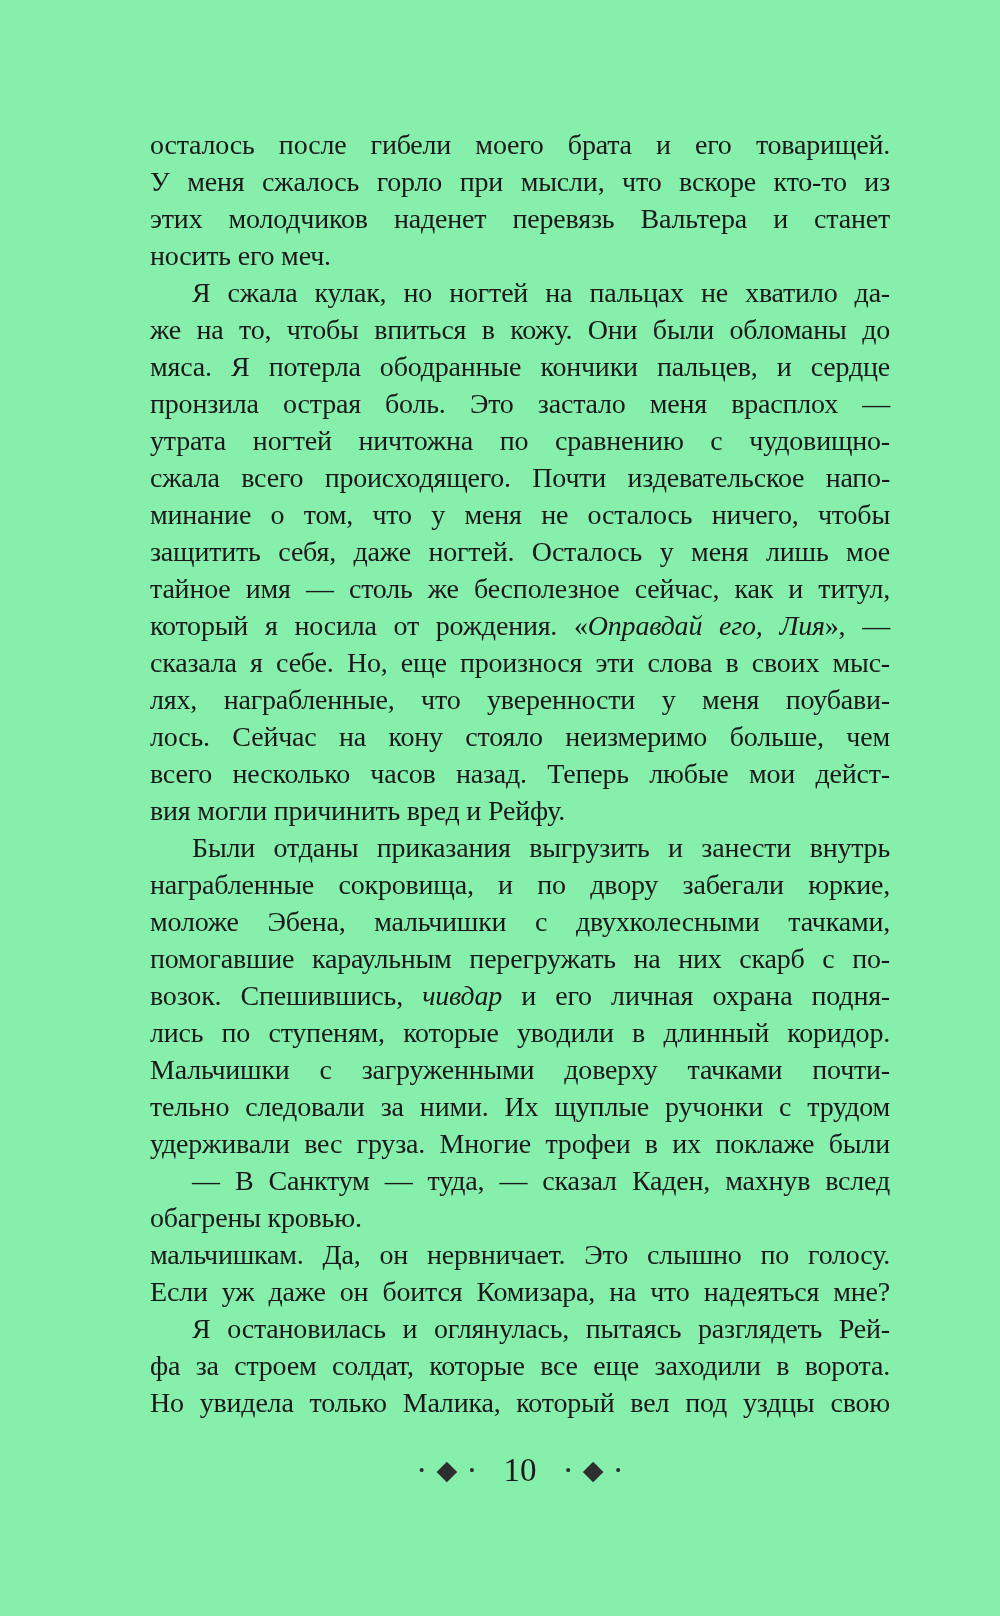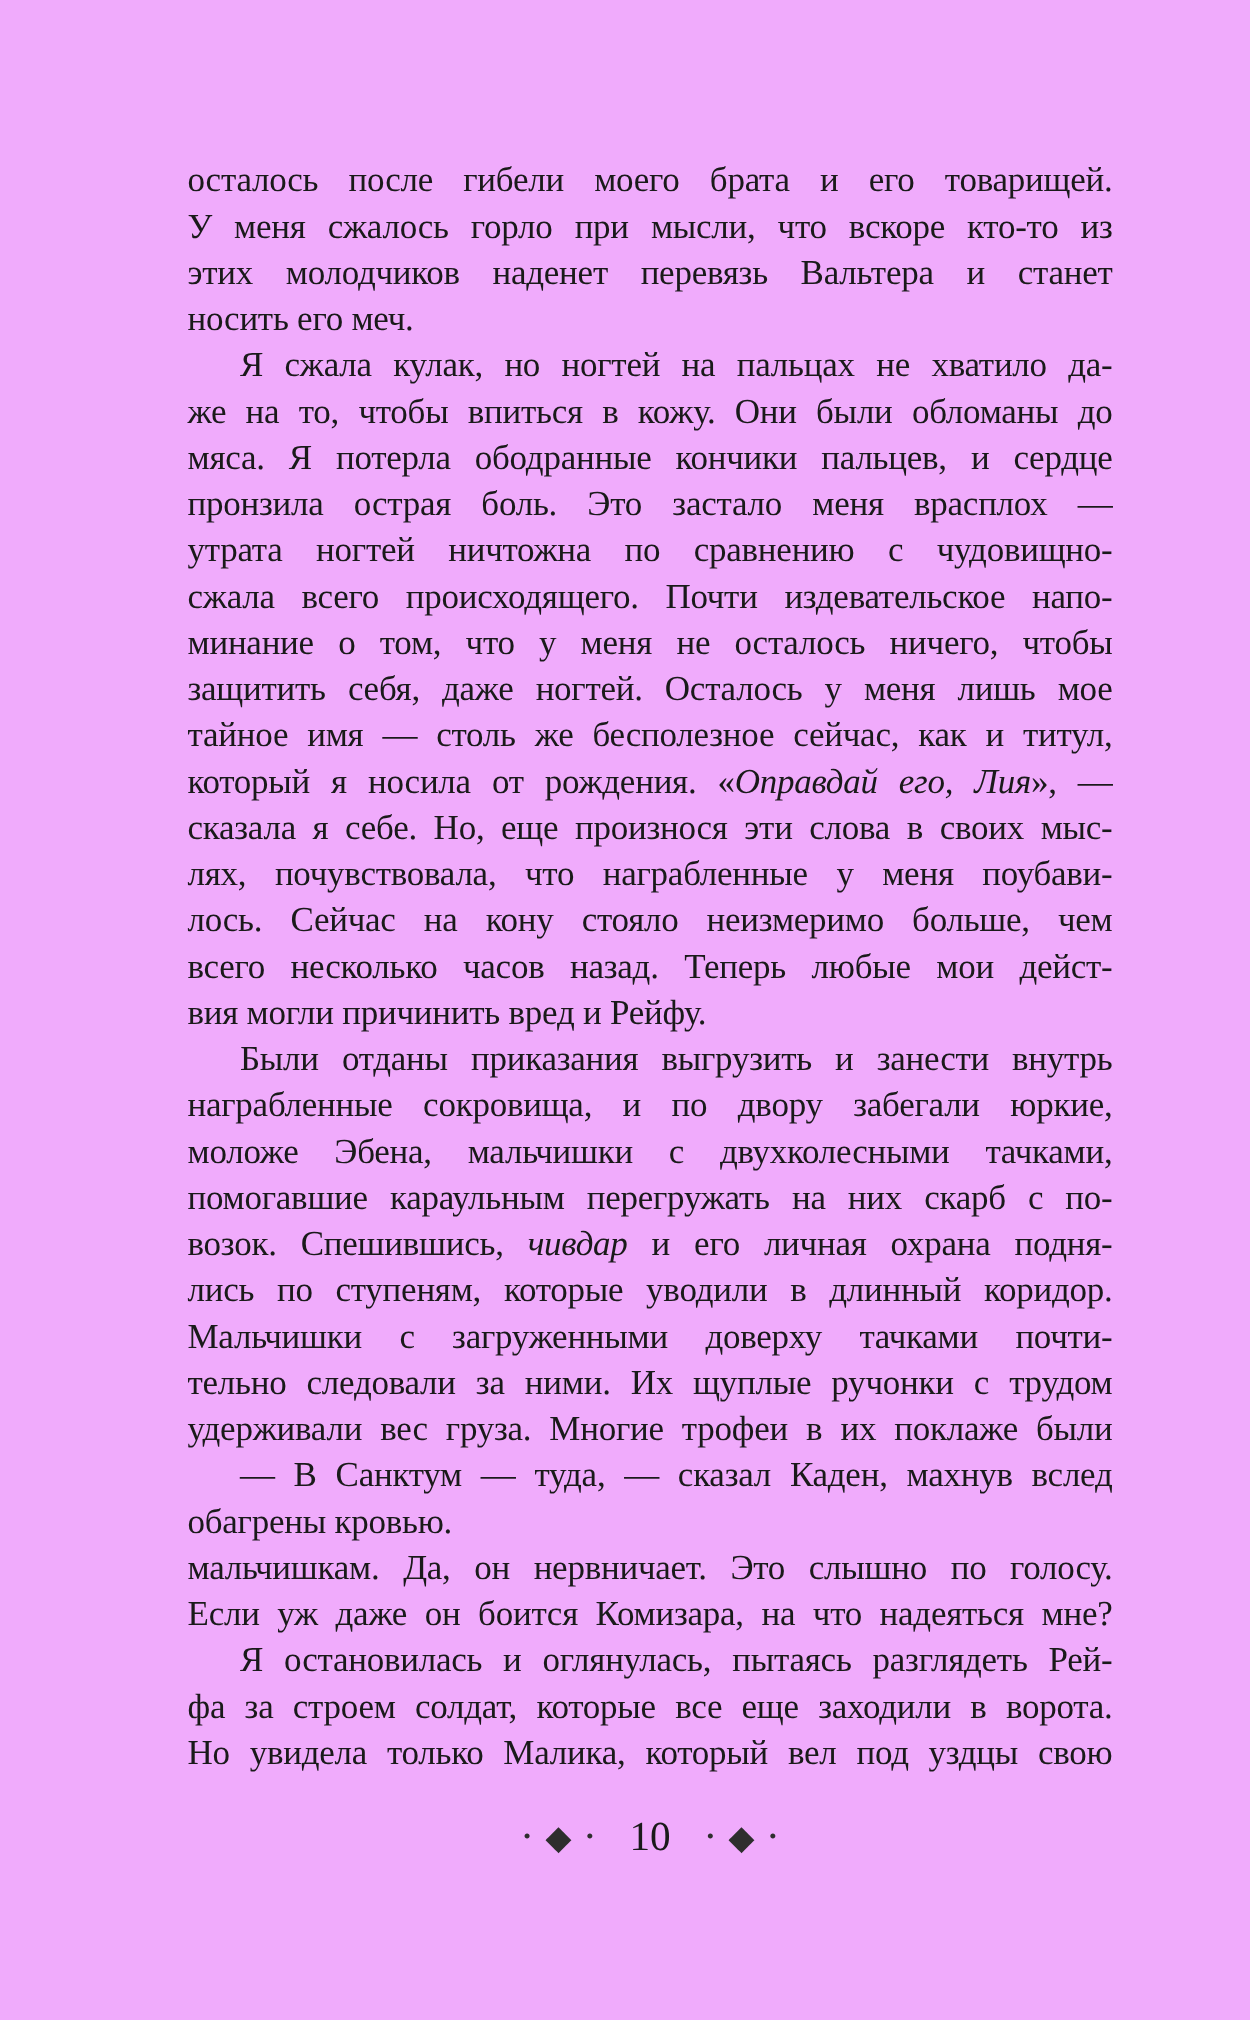--- a/index.html
+++ b/index.html
@@ -4,21 +4,21 @@
 <style>
   html, body {
     margin: 0;
     padding: 0;
     background: #ffffff;
   }
   .page {
     position: relative;
     width: 1000px;
     height: 1616px;
-    background: #f0abfc;
+    background: #86efac;
     overflow: hidden;
     font-family: "Liberation Serif", "DejaVu Serif", serif;
     color: #1a1a1a;
   }
   .text-block {
     position: absolute;
     left: 150px;
     top: 126px;
     width: 740px;
   }
@@ -88,21 +88,21 @@
       <div class="line"><span>же на то, чтобы впиться в кожу. Они были обломаны до</span></div>
       <div class="line"><span>мяса. Я потерла ободранные кончики пальцев, и сердце</span></div>
       <div class="line"><span>пронзила острая боль. Это застало меня врасплох —</span></div>
       <div class="line"><span>утрата ногтей ничтожна по сравнению с чудовищно-</span></div>
       <div class="line"><span>сжала всего происходящего. Почти издевательское напо-</span></div>
       <div class="line"><span>минание о том, что у меня не осталось ничего, чтобы</span></div>
       <div class="line"><span>защитить себя, даже ногтей. Осталось у меня лишь мое</span></div>
       <div class="line"><span>тайное имя — столь же бесполезное сейчас, как и титул,</span></div>
       <div class="line"><span>который я носила от рождения. «</span><em>Оправдай его, Лия</em><span>», —</span></div>
       <div class="line"><span>сказала я себе. Но, еще произнося эти слова в своих мыс-</span></div>
-      <div class="line"><span>лях, почувствовала, что награбленные у меня поубави-</span></div>
+      <div class="line"><span>лях, награбленные, что уверенности у меня поубави-</span></div>
       <div class="line"><span>лось. Сейчас на кону стояло неизмеримо больше, чем</span></div>
       <div class="line"><span>всего несколько часов назад. Теперь любые мои дейст-</span></div>
       <div class="line noj"><span>вия могли причинить вред и Рейфу.</span></div>
       <div class="line indent"><span>Были отданы приказания выгрузить и занести внутрь</span></div>
       <div class="line"><span>награбленные сокровища, и по двору забегали юркие,</span></div>
       <div class="line"><span>моложе Эбена, мальчишки с двухколесными тачками,</span></div>
       <div class="line"><span>помогавшие караульным перегружать на них скарб с по-</span></div>
       <div class="line"><span>возок. Спешившись, </span><em>чивдар</em><span> и его личная охрана подня-</span></div>
       <div class="line"><span>лись по ступеням, которые уводили в длинный коридор.</span></div>
       <div class="line"><span>Мальчишки с загруженными доверху тачками почти-</span></div>

